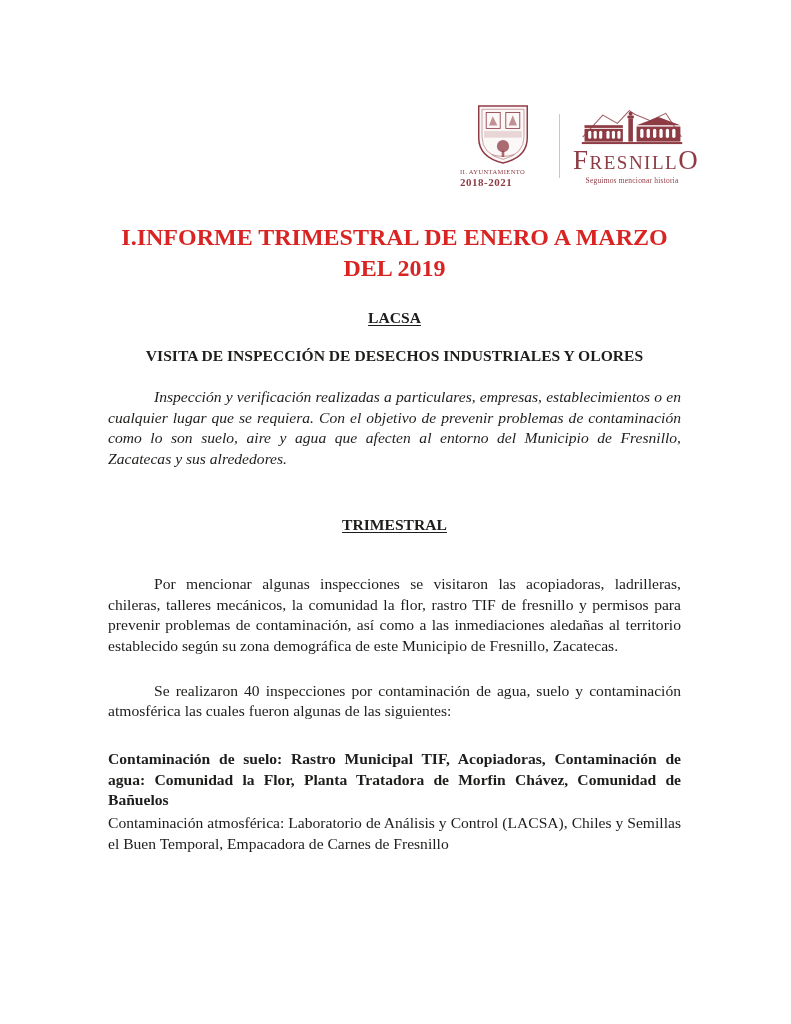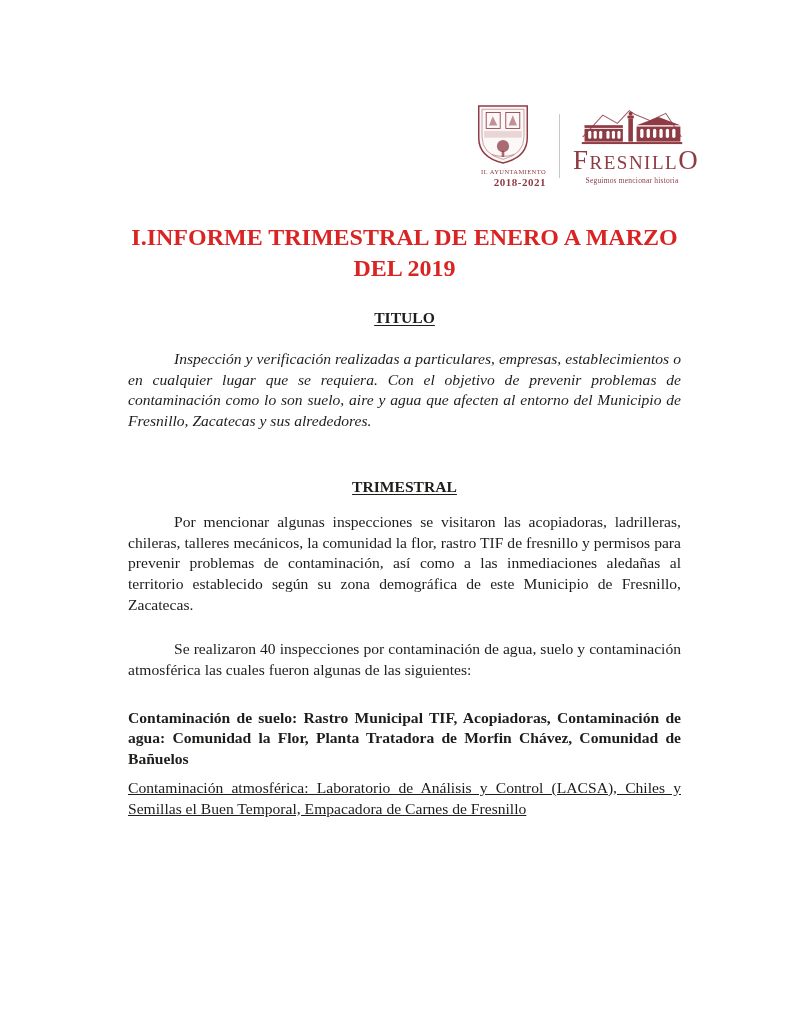--- a/index.html
+++ b/index.html
@@ -12,35 +12,35 @@
     color:var(--text, #1d1d1b);
     overflow:hidden;
   }
 
   
   .logo-block {
     position:absolute; top:103px; right:100px;
     display:flex; align-items:center; gap:13px;
     color:var(--maroon, #8e3b44);
   }
-  .crest-col { width:86px; text-align:right; }
+  .crest-col { width:86px; text-align:left; }
   .crest-col svg { display:block; margin:0 auto; }
   .crest-caption { font-size:6.5px; letter-spacing:0.4px; margin-top:3px; font-family:"Liberation Serif", serif; }
   .crest-years { font-size:11px; font-weight:bold; letter-spacing:0.5px; margin-top:1px; }
   .logo-divider { width:1px; height:64px; background:var(--divider,#c8c8c8); }
   .brand-col { text-align:center; width:118px; }
   .brand-col svg { display:block; margin:0 auto -1px auto; }
   .wordmark { line-height:1; white-space:nowrap; letter-spacing:1.5px; }
   .wordmark .big { font-size:27px; }
   .wordmark .small { font-size:19px; }
   .tagline { font-size:7.5px; margin-top:2px; letter-spacing:0.2px; }
 
   
   .content {
-    position:absolute; top:222px; left:128px; right:110px;
+    position:absolute; top:222px; left:108px; right:110px;
   }
   .report-title {
     font-size:24px; font-weight:bold; line-height:31px;
     color:var(--title-red,#d92423);
     text-align:center; margin:0;
   }
   .section-heading {
     font-size:15.6px; font-weight:bold; line-height:21px;
     text-align:center;
     text-decoration:underline;
@@ -53,24 +53,24 @@
   }
   .h-titulo     { margin-top:23px; }
   .h-resumen    { margin-top:25px; }
   .h-resultados { margin-top:44px; }
   .body-par {
     font-size:15.6px; line-height:20.7px;
     text-align:justify; text-indent:46px;
     margin:0;
   }
   .p-resumen      { margin-top:21px;font-style:italic; }
-  .p-resultados-1 { margin-top:15px; }
+  .p-resultados-1 { margin-top:39px; }
   .p-resultados-2 { margin-top:24px; }
   .p-cont-1       { margin-top:27px; text-indent:0;font-weight:bold; }
-  .p-cont-2       { margin-top:8px;  text-indent:0;text-decoration:underline; }
+  .p-cont-2       { margin-top:2px;  text-indent:0; }
 </style>
 </head>
 <body>
 
 <div class="page">
 
   <div class="logo-block">
 
     <div class="crest-col">
       <svg width="56" height="62" viewBox="0 0 60 66">
@@ -119,22 +119,23 @@
         <span class="big">F</span><span class="small">RESNILL</span><span class="big">O</span>
       </div>
       <div class="tagline">Seguimos mencionar historia</div>
     </div>
   </div>
 
   <div class="content">
 
     <h1 class="report-title">I.INFORME TRIMESTRAL DE ENERO A MARZO DEL 2019</h1>
 
-    <h2 class="section-heading h-titulo">TITULO</h2>
+    <h2 class="section-heading h-titulo">LACSA</h2>
 
+    <div class="doc-subtitle">VISITA DE INSPECCIÓN DE DESECHOS INDUSTRIALES Y OLORES</div>
 
 
     <p class="body-par p-resumen">Inspección y verificación realizadas a particulares, empresas, establecimientos  o en cualquier lugar que se requiera. Con el objetivo de prevenir problemas de contaminación como lo son suelo, aire y agua que afecten al entorno del Municipio de Fresnillo, Zacatecas y sus alrededores.</p>
 
     <h2 class="section-heading h-resultados">TRIMESTRAL</h2>
 
     <p class="body-par p-resultados-1">Por mencionar algunas inspecciones se visitaron las acopiadoras, ladrilleras, chileras, talleres mecánicos, la comunidad la flor, rastro TIF de fresnillo y permisos para prevenir problemas de contaminación, así como a las inmediaciones aledañas al territorio establecido según su zona demográfica de este Municipio de Fresnillo, Zacatecas.</p>
 
     <p class="body-par p-resultados-2">Se realizaron 40 inspecciones por contaminación de agua, suelo y contaminación atmosférica las cuales fueron algunas de las siguientes:</p>
 

